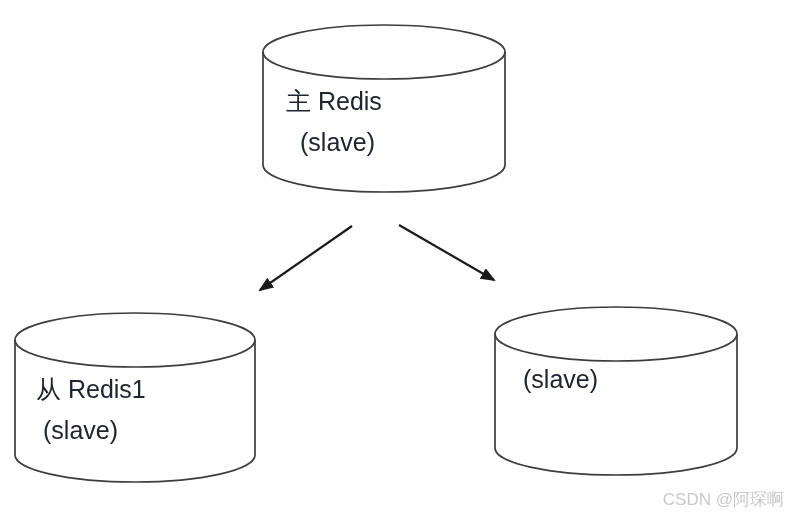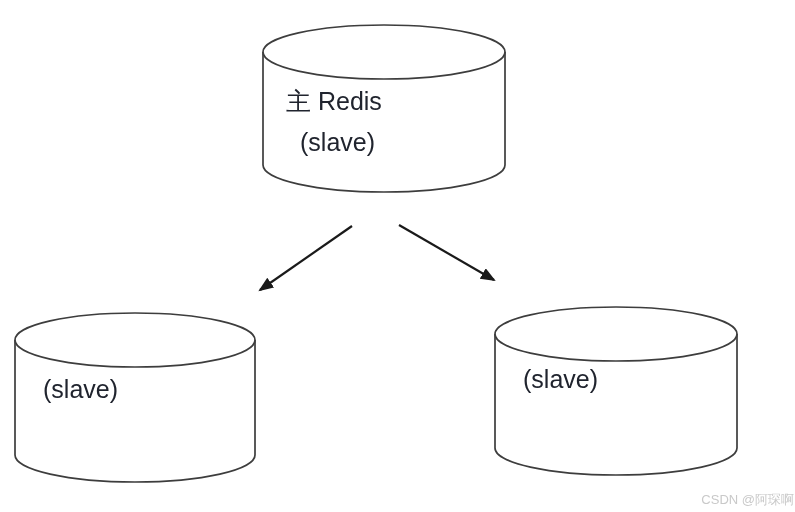--- a/index.html
+++ b/index.html
@@ -16,22 +16,22 @@
     position:absolute;color:var(--text,#20242e);
     font-size:25px;line-height:41px;white-space:nowrap;
   }
   #label-master{left:286px;top:81px;}
   #label-master .l2{padding-left:14px;}
   #label-slave1{left:36px;top:369px;}
   #label-slave1 .l2{padding-left:7px;}
   #label-slave2{left:516px;top:359px;}
   #label-slave2 .l2{padding-left:7px;}
   .watermark{
-    position:absolute;right:1px;bottom:5px;
-    color:var(--watermark,#c9c9c9);font-size:13px;line-height:15px;
+    position:absolute;right:11px;bottom:5px;
+    color:var(--watermark,#c9c9c9);font-size:17px;line-height:15px;
   }
 </style>
 </head>
 <body>
 
 <div class="canvas">
 
   <svg width="795" height="512" viewBox="0 0 795 512">
     <defs>
       <marker id="ah" markerUnits="userSpaceOnUse" markerWidth="16" markerHeight="13" refX="13" refY="6" orient="auto">
@@ -57,20 +57,21 @@
     <line class="arrow" x1="352" y1="226" x2="260" y2="290" marker-end="url(#ah)"></line>
     <line class="arrow" x1="399" y1="225" x2="494" y2="280" marker-end="url(#ah)"></line>
   </svg>
 
   <div class="node-label" id="label-master">
     <div class="l1">主 Redis</div>
     <div class="l2">(slave)</div>
   </div>
 
   <div class="node-label" id="label-slave1">
+    <div class="l1">从 Redis1</div>
     <div class="l2">(slave)</div>
   </div>
 
   <div class="node-label" id="label-slave2">
     <div class="l2">(slave)</div>
   </div>
 
   <div class="watermark">CSDN @阿琛啊</div>
 
 </div>

